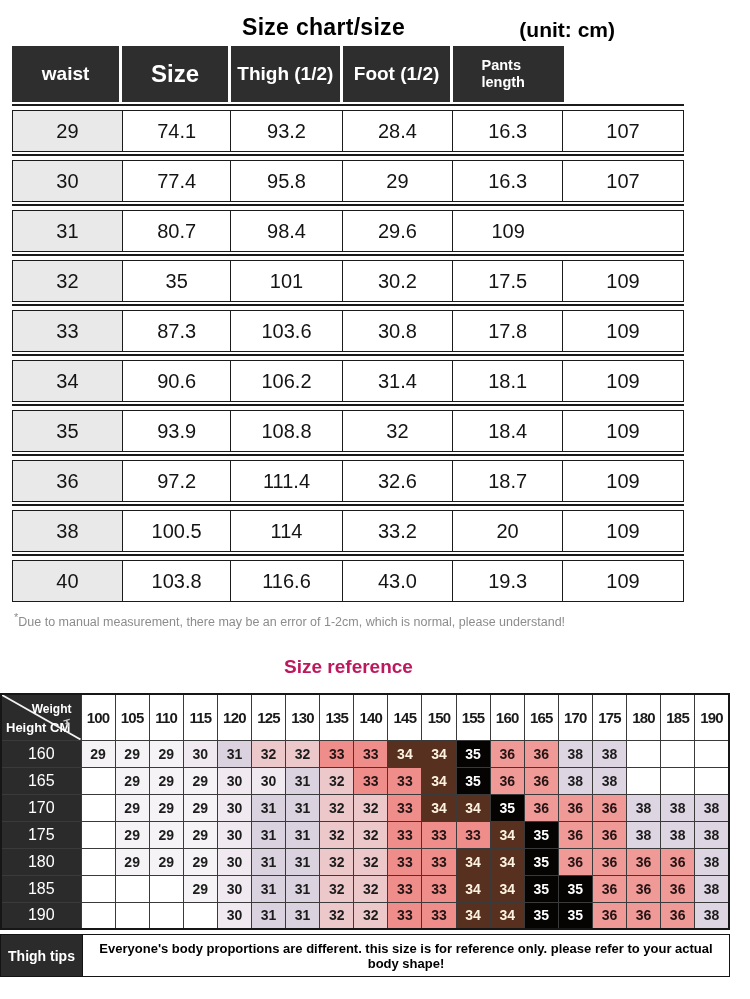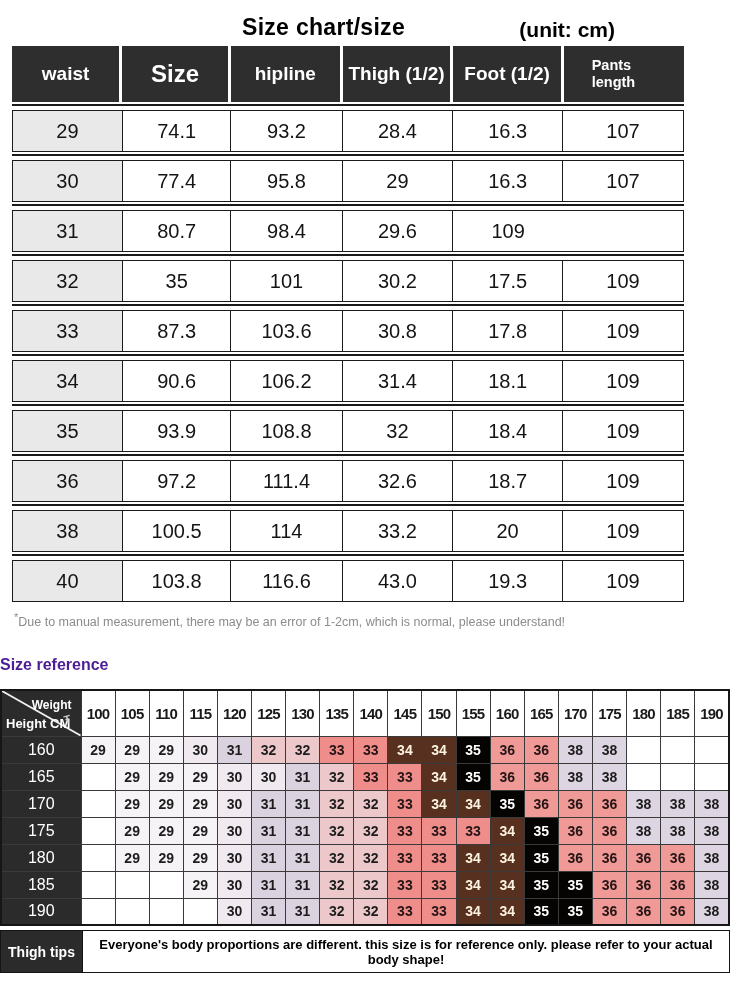--- a/index.html
+++ b/index.html
@@ -49,21 +49,21 @@
     font-size: 20px; color: #141414; border-right: 1px solid #1b1b1b; background: #fff;
   }
   .s-cell:last-child { border-right: none; }
   .s-cell.c-first { background: #e9e9e9; }
 
   
   .note { margin: 9px 0 0 14px; font-size: 12.5px; color: #8c8c8c; }
   .note sup { font-size: 11px; vertical-align: super; }
 
   
-  .ref-title { margin-top: 27px; text-align: left; font-size: 16px; font-weight: bold; color: #4c1d95; }
+  .ref-title { margin-top: 27px; text-align: center; font-size: 19px; font-weight: bold; color: #be185d; }
 
   
   .ref-table {
     border-collapse: collapse; table-layout: fixed;
     width: 730px; margin: 15px auto 0 auto;
     border: 2px solid #161616;
   }
   .ref-table th, .ref-table td {
     border: 1px solid #3a3a3a; padding: 0; text-align: center; vertical-align: middle;
   }
@@ -96,21 +96,20 @@
 
   <div class="title-row">
     <div class="main-title">Size chart/size</div>
     <div class="unit-label">(unit: cm)</div>
   </div>
 
   <div class="size-table">
     <div class="s-header">
         <div class="s-hcell">waist</div>
         <div class="s-hcell c-first">Size</div>
-        <div class="s-hcell">hipline</div>
         <div class="s-hcell">Thigh (1/2)</div>
         <div class="s-hcell">Foot (1/2)</div>
         <div class="s-hcell c-last">Pants
 length</div>
       </div>
     <div class="s-body">
         <div class="s-sep"></div>
         <div class="s-row">
           <div class="s-cell c-first">29</div>
           <div class="s-cell">74.1</div>

